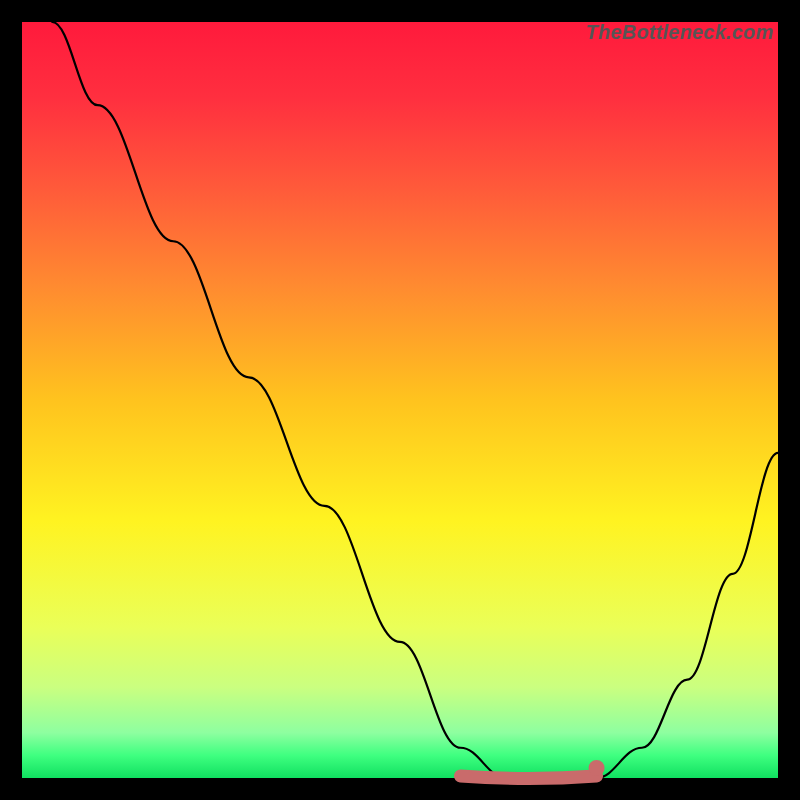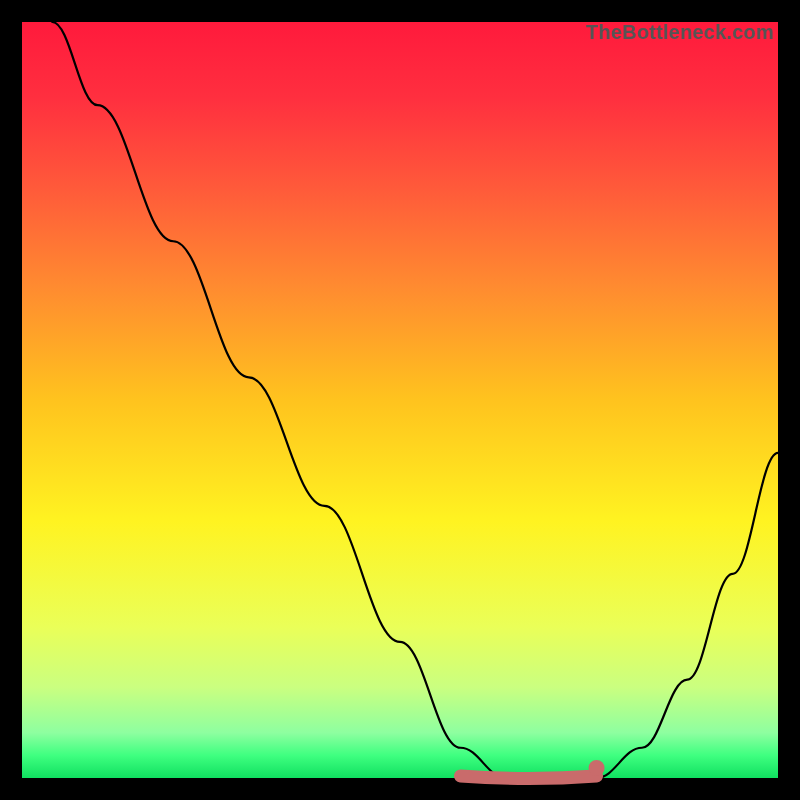--- a/index.html
+++ b/index.html
@@ -30,20 +30,21 @@
       #ff5a3a 22%,
       #ff8b30 35%,
       #ffc31e 50%,
       #fff321 66%,
       #eaff58 80%,
       #caff80 88%,
       #8effa0 94%,
       #3fff80 97%,
       #10e060 100%
     );
+    font-style: italic;
   }
   .plot-area svg {
     position: absolute;
     left: 0;
     top: 0;
     width: 756px;
     height: 756px;
     overflow: visible;
   }
   .watermark {

